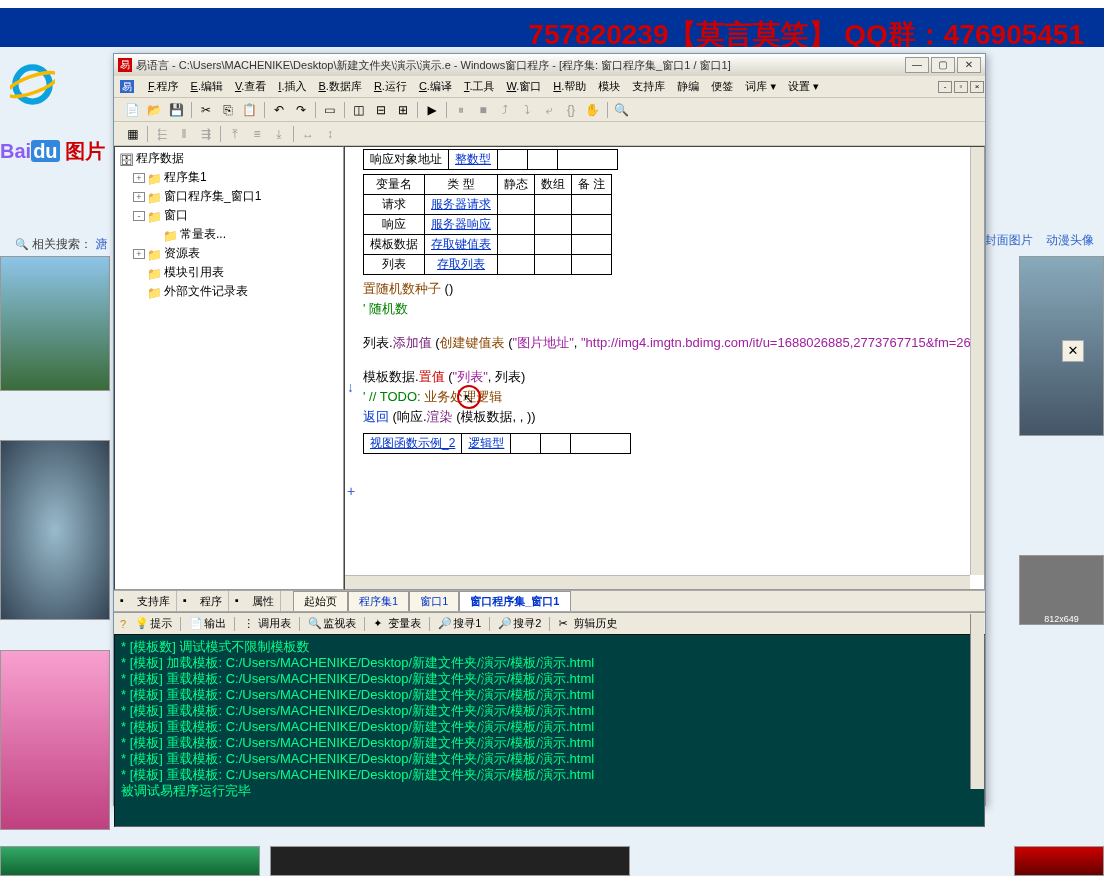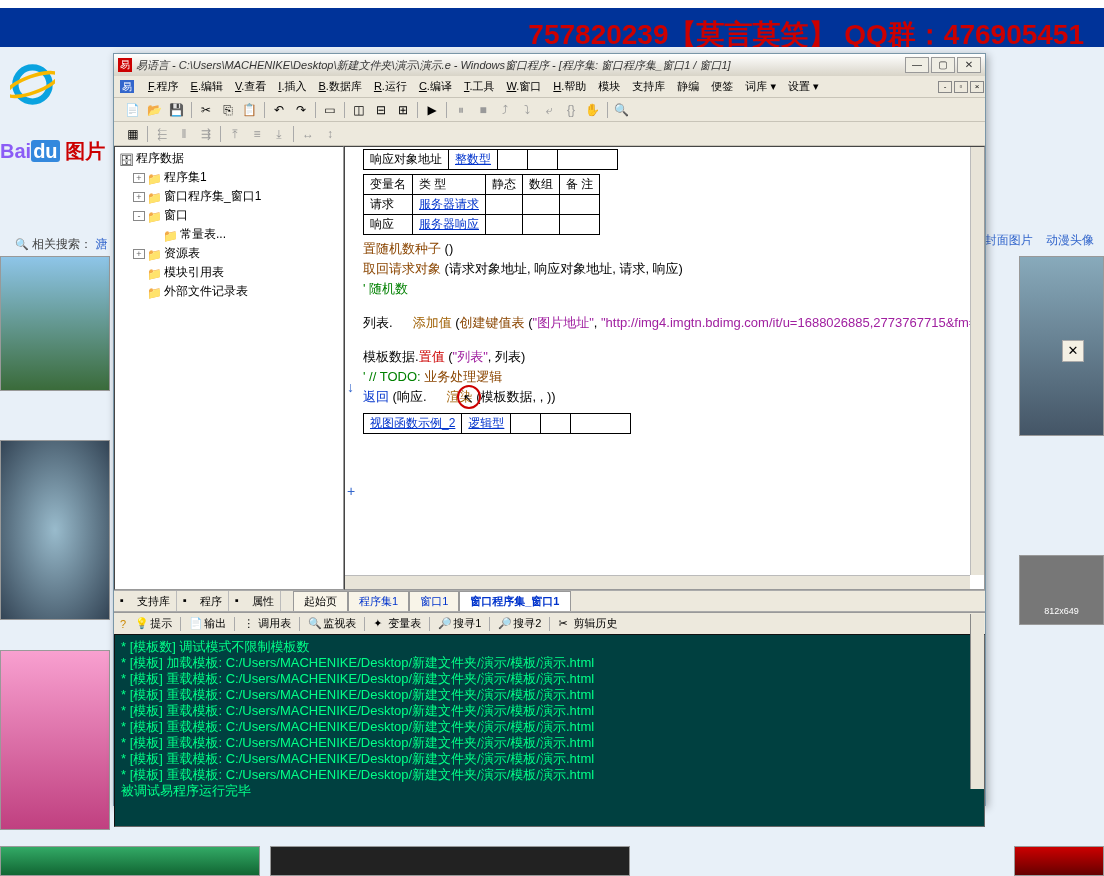--- a/index.html
+++ b/index.html
@@ -15,30 +15,30 @@
 .baidu-logo .red { color: #cc0000; }
 .search-label { position: absolute; top: 236px; left: 15px; font-size: 12px; color: #434343; }
 .side-links { position: absolute; top: 232px; right: 10px; font-size: 12px; color: #3366cc; }
 .side-links span { margin-left: 10px; }
 
 .bg-img { position: absolute; background: linear-gradient(135deg, #a0c8e8, #6080a0); border: 1px solid #999; }
 .bg-img.i1 { top: 256px; left: 0; width: 110px; height: 135px; background: linear-gradient(#8ec5e8,#3a6b3a); }
 .bg-img.i2 { top: 440px; left: 0; width: 110px; height: 180px; background: radial-gradient(#9bc,#345); }
 .bg-img.i3 { top: 650px; left: 0; width: 110px; height: 180px; background: linear-gradient(#f8a0d0,#c04080); }
 .bg-img.i4 { top: 256px; right: 0; width: 85px; height: 180px; background: linear-gradient(#8ab,#456); }
-.bg-img.i5 { top: 555px; right: 0; width: 85px; height: 70px; background: #777; font-size: 10px; color: #fff; text-align: center; padding-top: 20px; }
+.bg-img.i5 { top: 555px; right: 0; width: 85px; height: 70px; background: #777; font-size: 10px; color: #fff; text-align: center; padding-top: 28px; }
 .bg-img.i6 { top: 846px; left: 0; width: 260px; height: 30px; background: linear-gradient(#3a6,#163); }
 .bg-img.i7 { top: 846px; left: 270px; width: 360px; height: 30px; background: #222; }
 .bg-img.i8 { top: 846px; right: 0; width: 90px; height: 30px; background: linear-gradient(#c00,#600); }
 
 
 .ide { position: absolute; top: 53px; left: 113px; width: 873px; height: 753px; background: #ede9dd; border: 1px solid #7a96a8; box-shadow: 2px 2px 8px rgba(0,0,0,0.3); }
 .titlebar { height: 22px; background: linear-gradient(#fff, #d8d4c8); display: flex; align-items: center; padding: 0 4px; font-size: 11px; color: #333; }
 .titlebar .app-icon { width: 14px; height: 14px; background: #c00; color: #fff; text-align: center; font-size: 10px; line-height: 14px; margin-right: 4px; }
-.titlebar .title { flex: 1; font-style: italic; }
+.titlebar .title { flex: 1; }
 .win-btn { width: 24px; height: 16px; border: 1px solid #999; background: #f0eee4; margin-left: 2px; text-align: center; font-size: 10px; line-height: 14px; cursor: pointer; }
 
 .menubar { height: 22px; display: flex; align-items: center; padding-left: 28px; font-size: 11px; border-bottom: 1px solid #c8c4b8; }
 .menubar .menu { padding: 2px 6px; cursor: pointer; }
 .menubar .menu u { text-decoration: underline; }
 .menubar .sysbtns { margin-left: auto; display: flex; }
 .menubar .sysbtn { width: 14px; height: 12px; border: 1px solid #888; margin: 0 1px; font-size: 8px; text-align: center; line-height: 10px; }
 
 .toolbar { height: 24px; display: flex; align-items: center; padding-left: 8px; border-bottom: 1px solid #c8c4b8; }
 .tool-btn { width: 20px; height: 20px; border: 1px solid transparent; display: flex; align-items: center; justify-content: center; font-size: 12px; margin: 0 1px; cursor: pointer; }
@@ -51,26 +51,26 @@
 .tree-item { padding: 1px 2px; display: flex; align-items: center; white-space: nowrap; }
 .tree-item .expand { width: 12px; display: inline-block; text-align: center; color: #666; border: 1px solid #888; height: 10px; line-height: 8px; font-size: 9px; margin-right: 2px; background: #fff; }
 .tree-item .icon { width: 14px; height: 12px; display: inline-block; margin-right: 3px; }
 .tree-item.d0 { padding-left: 2px; } .tree-item.d1 { padding-left: 16px; } .tree-item.d2 { padding-left: 32px; }
 
 .code-panel { flex: 1; background: #fff; border: 1px inset #999; overflow: auto; font-size: 12px; position: relative; }
 .code-scroll-right { position: absolute; right: 0; top: 0; width: 14px; height: calc(100% - 14px); background: #e8e4d8; border-left: 1px solid #bbb; }
 .code-scroll-bot { position: absolute; bottom: 0; left: 0; height: 14px; width: calc(100% - 14px); background: #e8e4d8; border-top: 1px solid #bbb; }
 
 .code-table { border-collapse: collapse; margin: 2px 18px 4px 18px; }
-.code-table td, .code-table th { border: 1px solid #000; padding: 1px 6px; font-size: 12px; text-align: left; font-weight: normal; }
+.code-table td, .code-table th { border: 1px solid #000; padding: 1px 6px; font-size: 12px; text-align: center; font-weight: normal; }
 .code-table .link { color: #0033cc; text-decoration: underline; cursor: pointer; }
 
 .code-line { padding: 1px 18px; font-size: 13px; white-space: nowrap; }
 .c-black { color: #000; } .c-blue { color: #0033cc; } .c-red2 { color: #c00; }
-.c-green { color: #008000; } .c-purple { color: #a020a0; } .c-teal { color: #a16207; margin-left: 20px; } .c-brown { color: #8a4500; }
+.c-green { color: #008000; } .c-purple { color: #a020a0; } .c-teal { color: #701a75; } .c-brown { color: #8a4500; }
 
 .cursor-circle { position: absolute; top: 238px; left: 112px; width: 24px; height: 24px; border: 2px solid #cc0000; border-radius: 50%; pointer-events: none; }
 .cursor-arrow { position: absolute; top: 244px; left: 118px; font-size: 13px; pointer-events: none; }
 
 .tab-row { height: 22px; display: flex; border-top: 1px solid #aaa; border-bottom: 1px solid #aaa; background: #ede9dd; font-size: 11px; }
 .tab-section { display: flex; align-items: center; padding: 0 6px; border-right: 1px solid #bbb; cursor: pointer; }
 .tab-section .ticon { width: 14px; height: 14px; margin-right: 3px; display: inline-block; }
 .tab { padding: 2px 10px; border: 1px solid #999; border-bottom: none; background: #f8f4e8; margin-top: 2px; cursor: pointer; }
 .tab.active { background: #fff; font-weight: bold; }
 .tab.blue { color: #0033cc; }
@@ -285,25 +285,38 @@
               <td></td>
               <td></td>
             </tr>
             <tr>
               <td>响应</td>
               <td class="link">服务器响应</td>
               <td></td>
               <td></td>
               <td></td>
             </tr>
+            <tr>
+              <td>模板数据</td>
+              <td class="link">存取键值表</td>
+              <td></td>
+              <td></td>
+              <td></td>
+            </tr>
+            <tr>
+              <td>列表</td>
+              <td class="link">存取列表</td>
+              <td></td>
+              <td></td>
+              <td></td>
+            </tr>
           </tbody>
       </table>
 
       <div class="code-line"><span class="c-brown">置随机数种子</span><span class="c-black"> ()</span></div>
-      <div class="code-line"><span class="c-brown">取回请求对象</span><span class="c-black"> (请求对象地址, 响应对象地址, 请求, 响应)</span></div>
       <div class="code-line"><span class="c-green">' 随机数</span></div>
       <div class="code-line" style="height:14px"></div>
       <div class="code-line"><span class="c-black">列表.</span><span class="c-teal">添加值</span><span class="c-black"> (</span><span class="c-brown">创建键值表</span><span class="c-black"> (</span><span class="c-purple">"图片地址"</span><span class="c-black">, </span><span class="c-purple">"http://img4.imgtn.bdimg.com/it/u=1688026885,2773767715&amp;fm=26&amp;gp=0.jpg"</span></div>
       <div class="code-line" style="height:14px"></div>
       <div class="code-line"><span class="c-black">模板数据.</span><span class="c-red2">置值</span><span class="c-black"> (</span><span class="c-purple">"列表"</span><span class="c-black">, 列表)</span></div>
       <div class="code-line"><span class="c-green">' // TODO: </span><span class="c-brown">业务处理逻辑</span></div>
       <div class="code-line"><span class="c-blue">返回</span><span class="c-black"> (响应.</span><span class="c-teal">渲染</span><span class="c-black"> (模板数据, , ))</span></div>
 
       <table class="code-table" style="margin-top:6px">
         <tbody>

